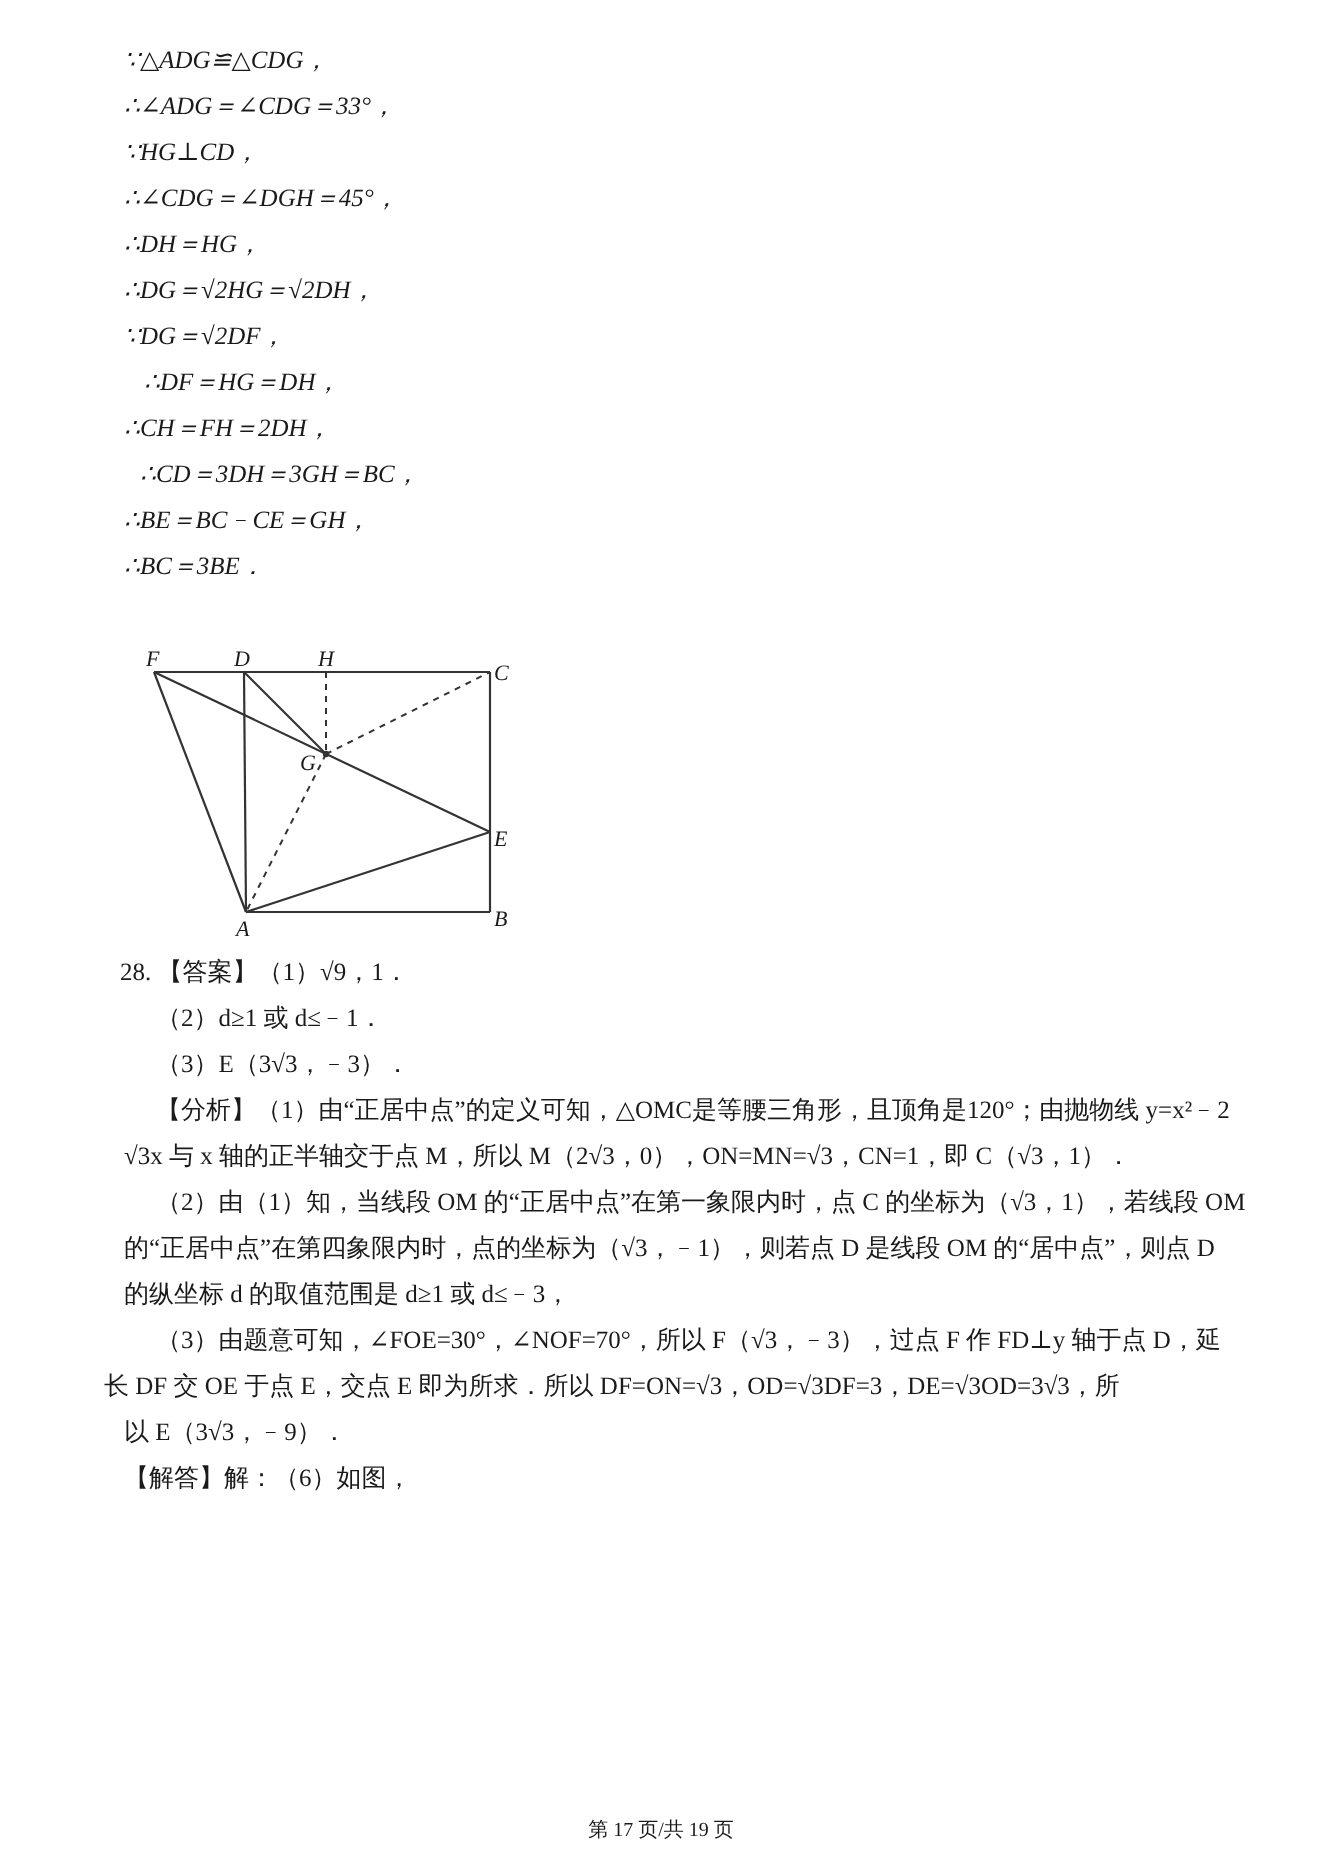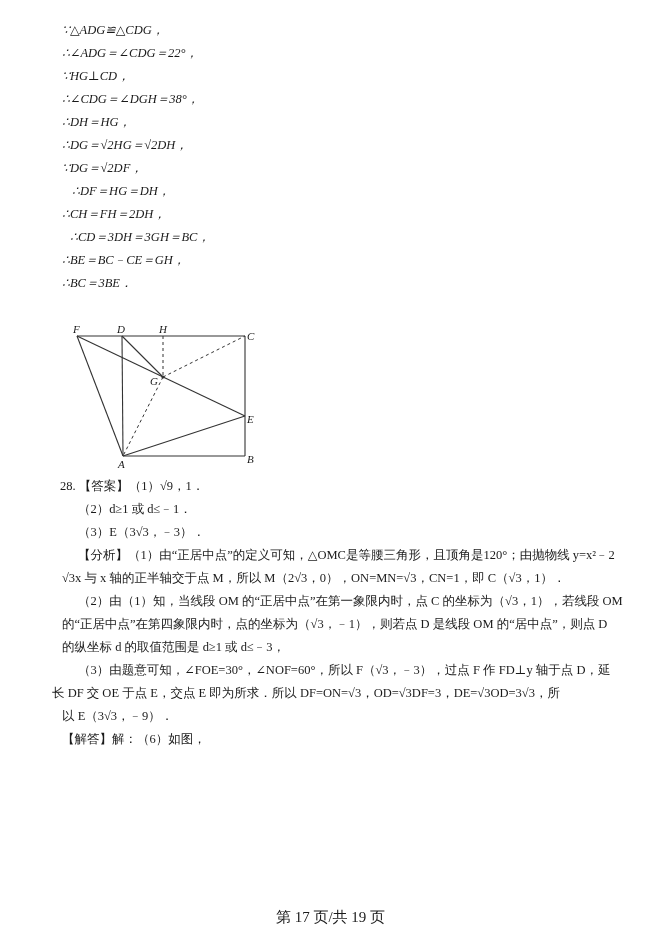--- a/index.html
+++ b/index.html
@@ -1,30 +1,30 @@
 <!DOCTYPE html>
 <html><head>
 <meta charset="utf-8">
 <style>
   html, body { margin: 0; padding: 0; background: #ffffff; }
   body { width: 661px; height: 935px; position: relative; overflow: hidden;
          font-family: "Liberation Serif", "DejaVu Serif", serif; color: #1a1a1a; font-size: 12.5px; }
   .line { position: absolute; white-space: nowrap; line-height: 16px; text-align: center; }
   .it { font-style: italic; }
-  .footer { position: absolute; left: 0; width: 661px; top: 908px; text-align: center; font-size: 15px; }
+  .footer { position: absolute; left: 0; width: 661px; top: 908px; text-align: center; font-size: 10px; }
   svg text { font-family: "Liberation Serif", "DejaVu Serif", serif; font-style: italic; font-size: 11px; fill: #1a1a1a; }
 </style>
 </head>
 <body>
 
 <div>
   <div class="line it" style="left:62px;top:22px">∵△ADG≌△CDG，</div>
-  <div class="line it" style="left:62px;top:45px">∴∠ADG＝∠CDG＝22°，</div>
+  <div class="line it" style="left:62px;top:45px">∴∠ADG＝∠CDG＝33°，</div>
   <div class="line it" style="left:62px;top:68px">∵HG⊥CD，</div>
-  <div class="line it" style="left:62px;top:91px">∴∠CDG＝∠DGH＝38°，</div>
+  <div class="line it" style="left:62px;top:91px">∴∠CDG＝∠DGH＝45°，</div>
   <div class="line it" style="left:62px;top:114px">∴DH＝HG，</div>
   <div class="line it" style="left:62px;top:137px">∴DG＝√2HG＝√2DH，</div>
   <div class="line it" style="left:62px;top:160px">∵DG＝√2DF，</div>
   <div class="line it" style="left:72px;top:183px">∴DF＝HG＝DH，</div>
   <div class="line it" style="left:62px;top:206px">∴CH＝FH＝2DH，</div>
   <div class="line it" style="left:70px;top:229px">∴CD＝3DH＝3GH＝BC，</div>
   <div class="line it" style="left:62px;top:252px">∴BE＝BC﹣CE＝GH，</div>
   <div class="line it" style="left:62px;top:275px">∴BC＝3BE．</div>
 </div>
 
@@ -62,19 +62,19 @@
     <span>【答案】</span><span>（1）√9，1．</span>
   </div>
   <div class="line" style="left:78px;top:501px">（2）d≥1 或 d≤﹣1．</div>
   <div class="line" style="left:78px;top:524px">（3）E（3√3，﹣3）．</div>
 
   <div class="line" style="left:78px;top:547px">【分析】（1）由“正居中点”的定义可知，△OMC是等腰三角形，且顶角是120°；由抛物线 y=x²﹣2</div>
   <div class="line" style="left:62px;top:570px">√3x 与 x 轴的正半轴交于点 M，所以 M（2√3，0），ON=MN=√3，CN=1，即 C（√3，1）．</div>
   <div class="line" style="left:78px;top:593px">（2）由（1）知，当线段 OM 的“正居中点”在第一象限内时，点 C 的坐标为（√3，1），若线段 OM</div>
   <div class="line" style="left:62px;top:616px">的“正居中点”在第四象限内时，点的坐标为（√3，﹣1），则若点 D 是线段 OM 的“居中点”，则点 D</div>
   <div class="line" style="left:62px;top:639px">的纵坐标 d 的取值范围是 d≥1 或 d≤﹣3，</div>
-  <div class="line" style="left:78px;top:662px">（3）由题意可知，∠FOE=30°，∠NOF=60°，所以 F（√3，﹣3），过点 F 作 FD⊥y 轴于点 D，延</div>
+  <div class="line" style="left:78px;top:662px">（3）由题意可知，∠FOE=30°，∠NOF=70°，所以 F（√3，﹣3），过点 F 作 FD⊥y 轴于点 D，延</div>
   <div class="line" style="left:52px;top:685px">长 DF 交 OE 于点 E，交点 E 即为所求．所以 DF=ON=√3，OD=√3DF=3，DE=√3OD=3√3，所</div>
   <div class="line" style="left:62px;top:708px">以 E（3√3，﹣9）．</div>
   <div class="line" style="left:62px;top:731px">【解答】解：（6）如图，</div>
 </div>
 
 <div class="footer">第 17 页/共 19 页</div>
 
 </body></html>

